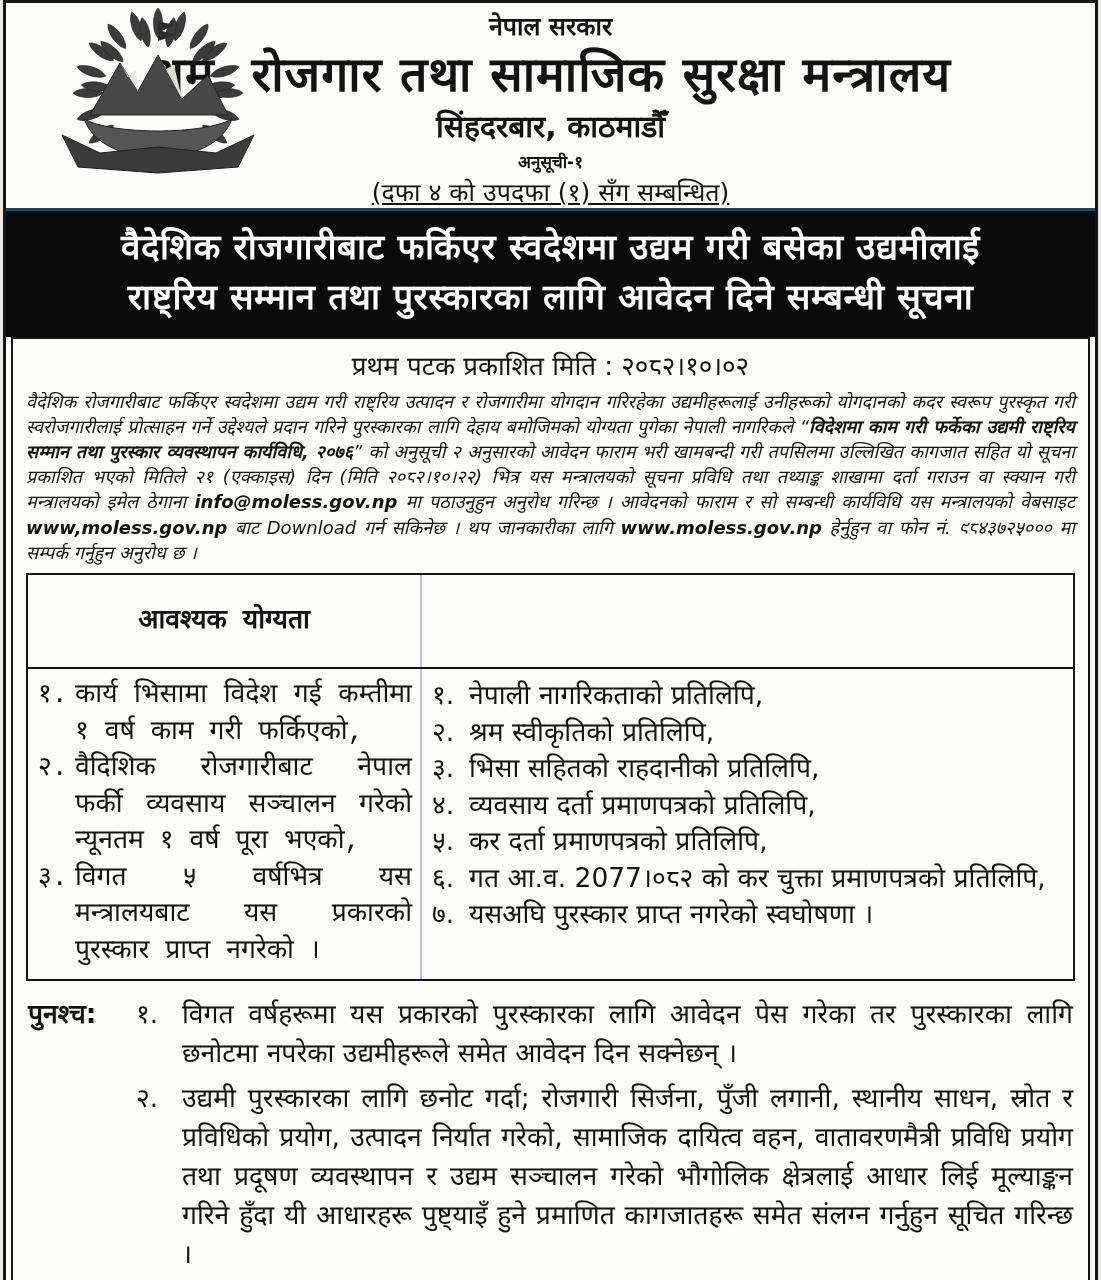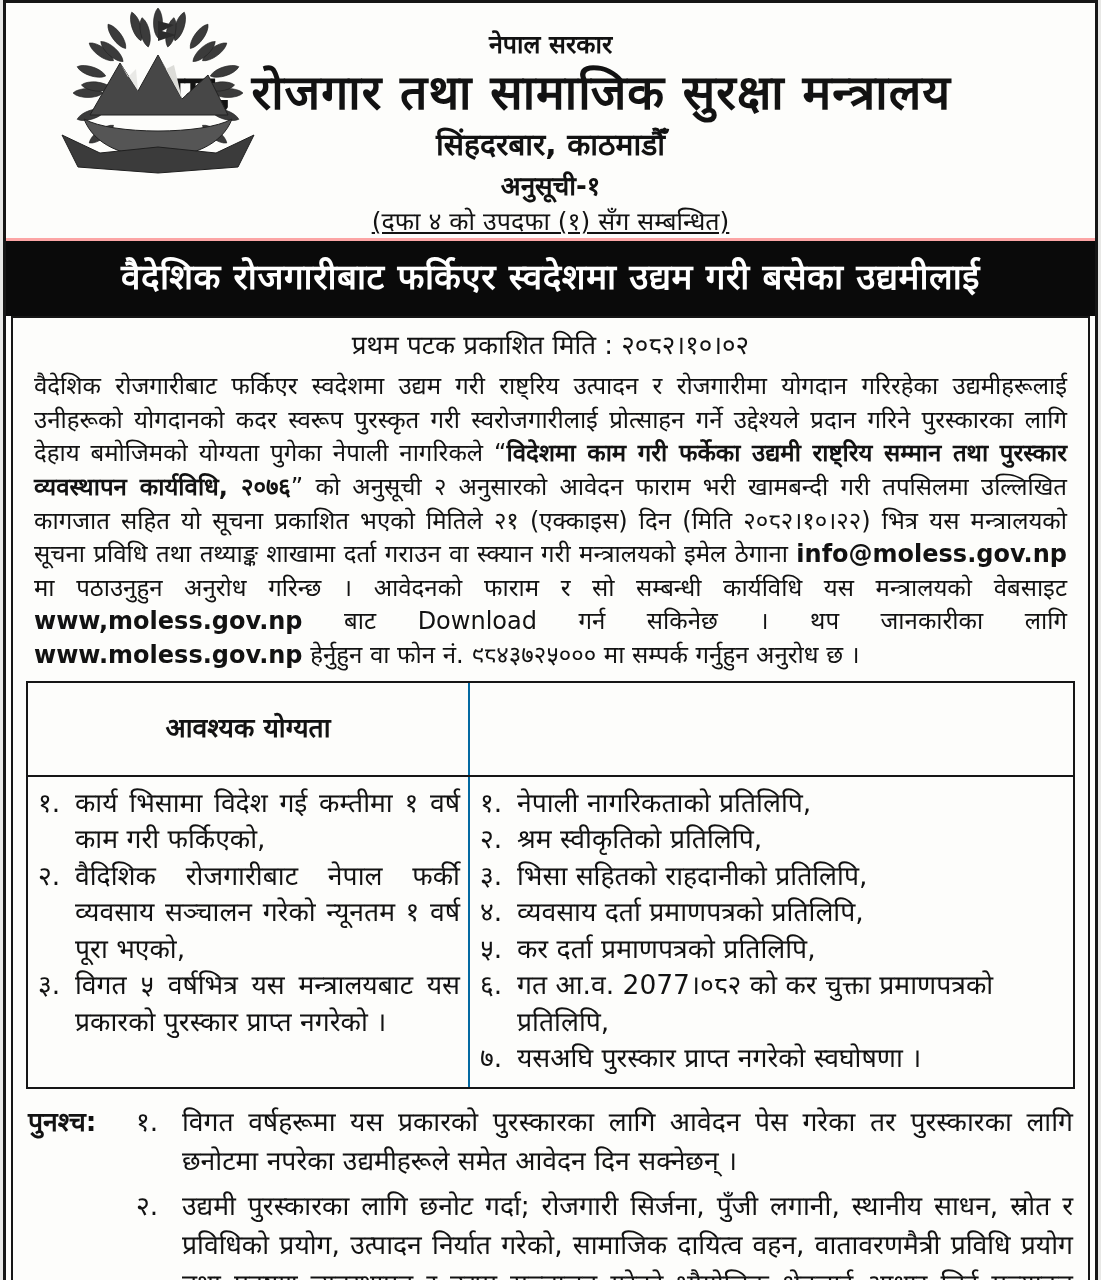--- a/index.html
+++ b/index.html
@@ -18,44 +18,44 @@
     background: #fdfdfb;
     border: 3px solid #161616;
     box-sizing: border-box;
     overflow: hidden;
   }
 
   
   .header {
     position: relative;
     min-height: 190px;
-    padding-top: 24px;
+    padding-top: 6px;
   }
   .emblem {
     position: absolute;
     left: 26px;
     top: 4px;
     width: 252px;
     height: 176px;
   }
   .emblem svg { width: 100%; height: 100%; }
   .header-text { text-align: center; line-height: 1.25; }
   .h-govt     { font-size: 25px; font-weight: bold; margin-top: 2px; }
   .h-ministry { font-size: 48px; font-weight: bold; letter-spacing: 1px; margin-top: 2px; }
   .h-address  { font-size: 30px; font-weight: bold; margin-top: 4px; }
-  .h-schedule { font-size: 26px; font-weight: bold; margin-top: 6px; }
+  .h-schedule { font-size: 17px; font-weight: bold; margin-top: 6px; }
   .h-clause   { font-size: 25px; margin-top: 4px; text-decoration: underline; }
 
   
   .banner {
     background: #0a0a0a;
     color: #ffffff;
     text-align: center;
     padding: 12px 8px 14px;
-    border-top: 3px solid #fca5a5;
+    border-top: 3px solid #0c4a6e;
   }
   .banner div {
     font-size: 35px;
     font-weight: bold;
     line-height: 1.42;
     letter-spacing: .5px;
   }
 
   
   .content {
@@ -63,45 +63,46 @@
     margin: 0 5px 7px 5px;
     padding: 6px 13px 10px 13px;
   }
   .published {
     text-align: center;
     font-size: 26px;
     font-weight: normal;
     margin: 2px 0 6px;
   }
   .bodytext {
-    font-size: 24px;
+    font-size: 18px;
     line-height: 1.40;
     text-align: justify;
-    margin: 8px;
+    margin: 0;
+    font-style: italic;
   }
   .bodytext .b { font-weight: bold; }
 
   
   .tbl {
     border: 2px solid #161616;
     margin: 8px 0 10px;
   }
   .tbl-row { display: flex; }
   .tbl-head .cell {
     font-weight: bold;
     text-align: center;
     font-size: 26.5px;
     line-height: 1.45;
     padding: 10px 14px;
     display: flex;
     align-items: center;
     justify-content: center;
     box-sizing: border-box;
   }
-  .cell-1 { width: 442px; border-right: 2px solid #0369a1; flex: none; box-sizing: border-box; }
+  .cell-1 { width: 394px; border-right: 2px solid #c4b5fd; flex: none; box-sizing: border-box; font-family: Liberation Mono, monospace; }
   .cell-2 { flex: 1; box-sizing: border-box; }
   .tbl-head { border-bottom: 2px solid #161616; min-height: 92px; }
   .tbl-body .cell { padding: 8px 8px 10px 10px; font-size: 26.5px; }
   .li-row { display: flex; align-items: flex-start; line-height: 1.38; }
   .li-num { flex: none; width: 37px; }
   .li-text { flex: 1; }
   .cell-1 .li-text { text-align: justify; }
 
   
   .postscript { display: flex; font-size: 26.5px; padding: 4px 2px 6px 2px; }
@@ -161,20 +162,21 @@
       <div class="h-govt">नेपाल सरकार</div>
       <div class="h-ministry">श्रम, रोजगार तथा सामाजिक सुरक्षा मन्त्रालय</div>
       <div class="h-address">सिंहदरबार, काठमाडौँ</div>
       <div class="h-schedule">अनुसूची-१</div>
       <div class="h-clause">(दफा ४ को उपदफा (१) सँग सम्बन्धित)</div>
     </div>
   </div>
 
   <div class="banner">
     <div>वैदेशिक रोजगारीबाट फर्किएर स्वदेशमा उद्यम गरी बसेका उद्यमीलाई</div>
+    <div>राष्ट्रिय सम्मान तथा पुरस्कारका लागि आवेदन दिने सम्बन्धी सूचना</div>
   </div>
 
   <div class="content">
     <div class="published">प्रथम पटक प्रकाशित मिति : २०८२।१०।०२</div>
 
     <p class="bodytext"><span>वैदेशिक रोजगारीबाट फर्किएर स्वदेशमा उद्यम गरी राष्ट्रिय उत्पादन र रोजगारीमा योगदान गरिरहेका उद्यमीहरूलाई उनीहरूको योगदानको कदर स्वरूप पुरस्कृत गरी स्वरोजगारीलाई प्रोत्साहन गर्ने उद्देश्यले प्रदान गरिने पुरस्कारका लागि देहाय बमोजिमको योग्यता पुगेका नेपाली नागरिकले “</span><span class="b">विदेशमा काम गरी फर्केका उद्यमी राष्ट्रिय सम्मान तथा पुरस्कार व्यवस्थापन कार्यविधि, २०७६</span><span>” को अनुसूची २ अनुसारको आवेदन फाराम भरी खामबन्दी गरी तपसिलमा उल्लिखित कागजात सहित यो सूचना प्रकाशित भएको मितिले २१ (एक्काइस) दिन (मिति २०८२।१०।२२) भित्र यस मन्त्रालयको सूचना प्रविधि तथा तथ्याङ्क शाखामा दर्ता गराउन वा स्क्यान गरी मन्त्रालयको इमेल ठेगाना </span><span class="b">info@moless.gov.np</span><span> मा पठाउनुहुन अनुरोध गरिन्छ । आवेदनको फाराम र सो सम्बन्धी कार्यविधि यस मन्त्रालयको वेबसाइट </span><span class="b">www,moless.gov.np</span><span> बाट Download गर्न सकिनेछ । थप जानकारीका लागि </span><span class="b">www.moless.gov.np</span><span> हेर्नुहुन वा फोन नं. ९८४३७२५००० मा सम्पर्क गर्नुहुन अनुरोध छ ।</span></p>
 
     <div class="tbl">
       <div class="tbl-row tbl-head">
         <div class="cell cell-1">आवश्यक योग्यता</div>

